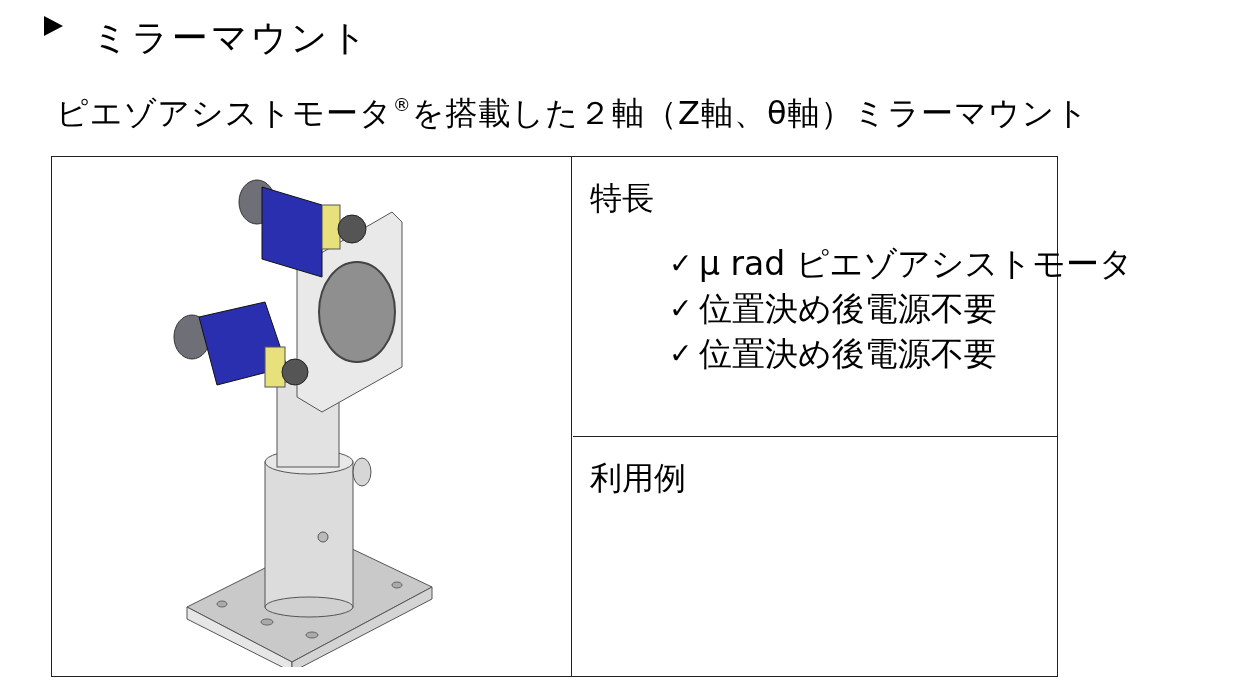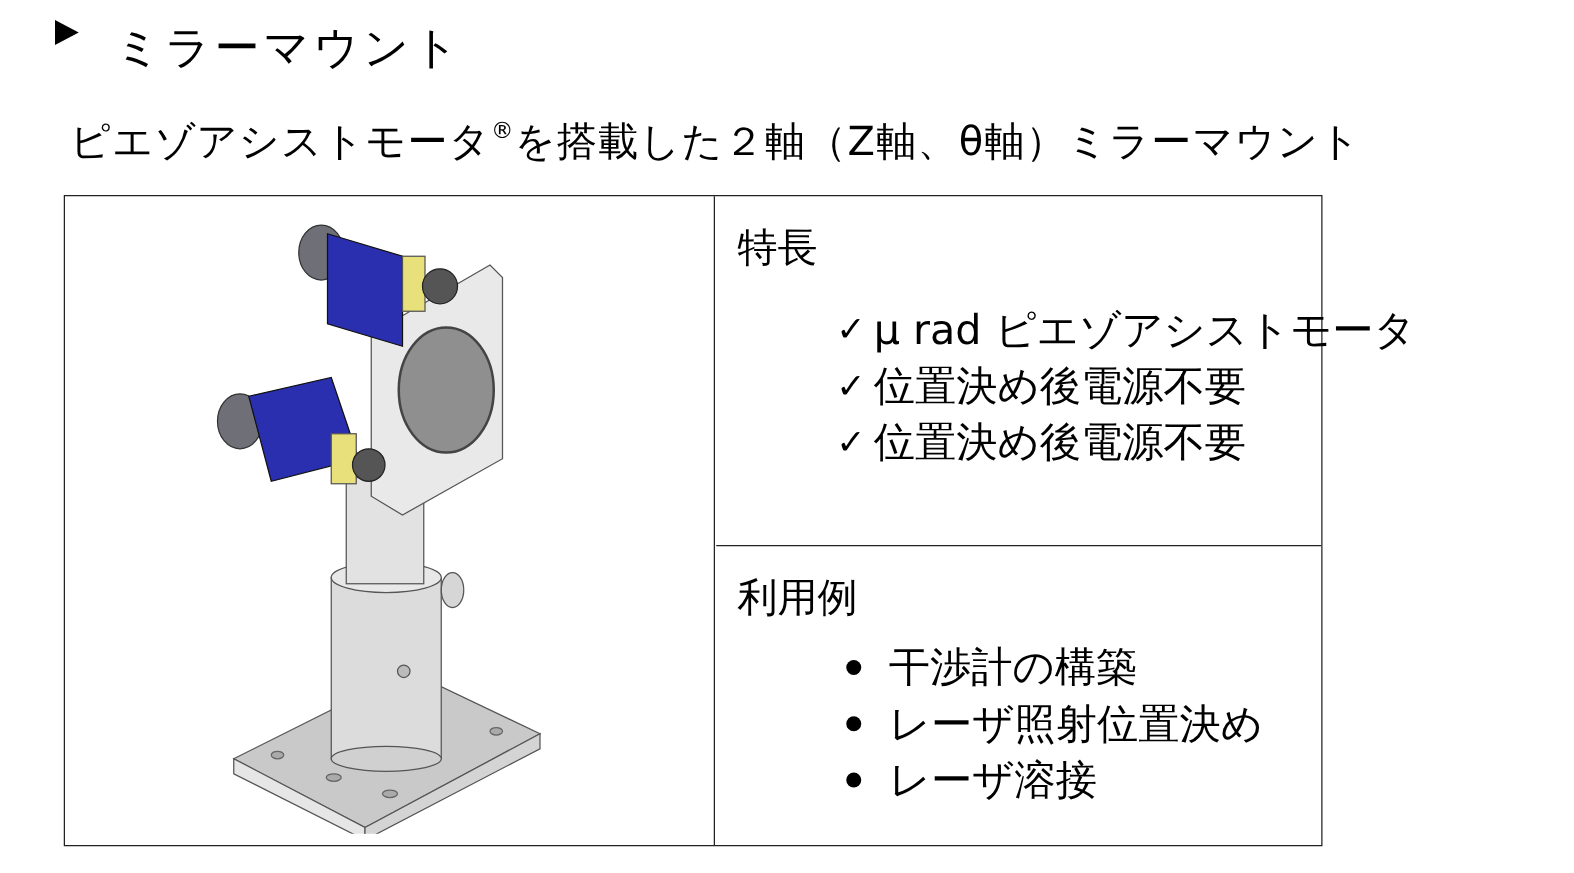--- a/index.html
+++ b/index.html
@@ -88,28 +88,14 @@
         </li>
       <li>
           <span class="check-mark">✓</span>
           <span>位置決め後電源不要</span>
         </li>
     </ul>
   </div>
 
   <div class="uses-cell">
     <div class="cell-heading">利用例</div>
-    <ul class="item-list">
-      <li>
-          <span class="bullet-dot"></span>
-          <span>干渉計の構築</span>
-        </li>
-      <li>
-          <span class="bullet-dot"></span>
-          <span>レーザ照射位置決め</span>
-        </li>
-      <li>
-          <span class="bullet-dot"></span>
-          <span>レーザ溶接</span>
-        </li>
-    </ul>
   </div>
 </div>
 
 </body></html>

